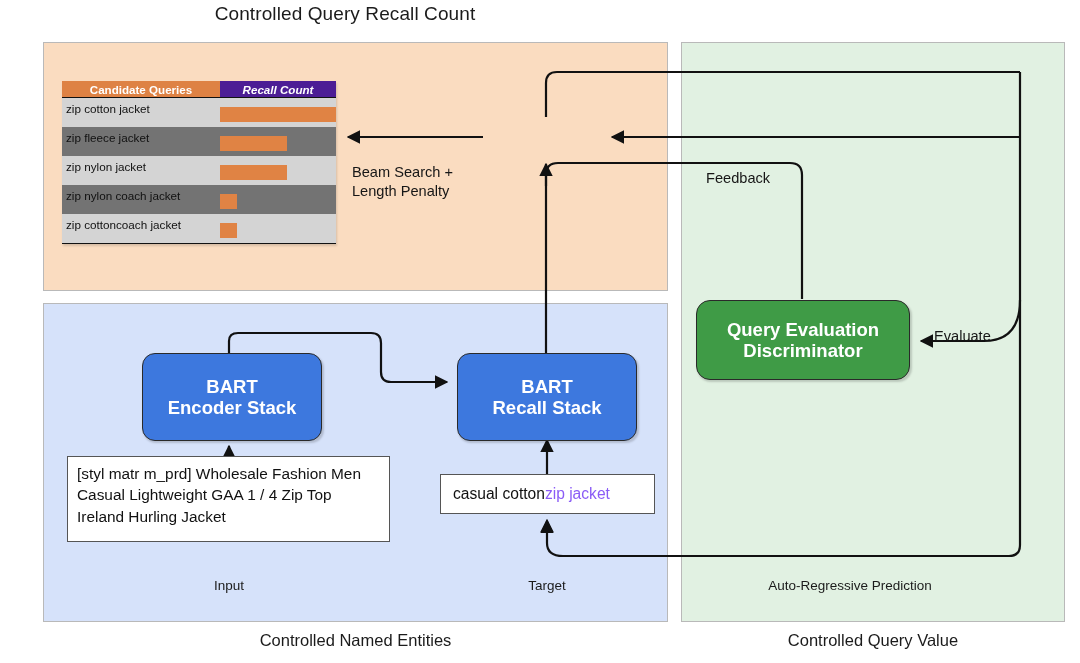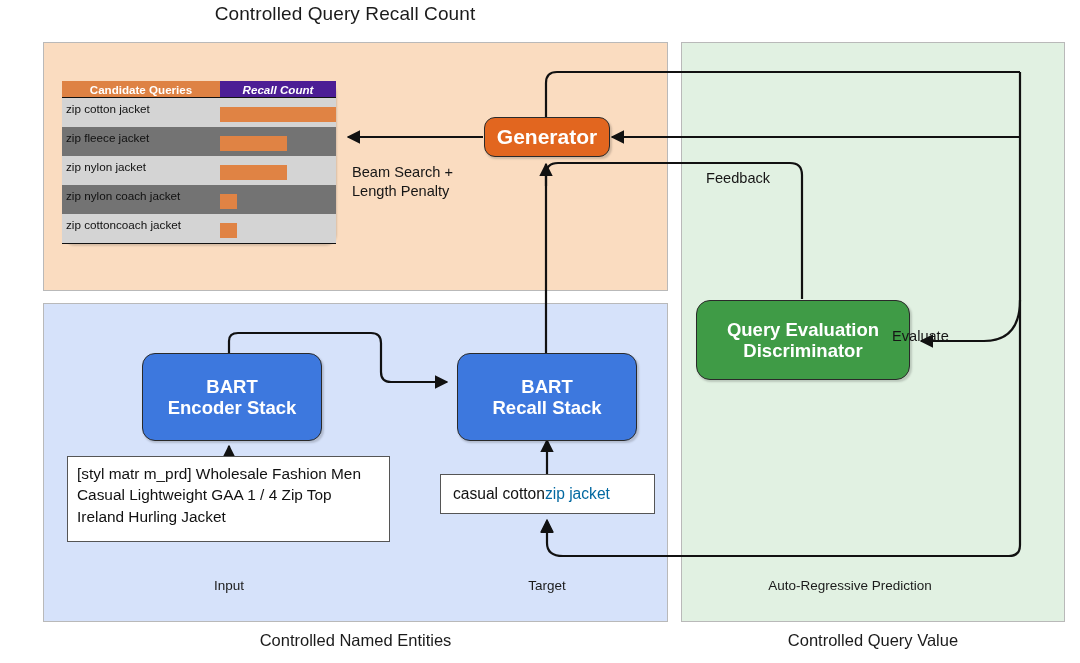--- a/index.html
+++ b/index.html
@@ -94,30 +94,29 @@
     font-size: 15.4px;
     line-height: 1.38;
     padding: 6px 9px;
   }
   .textbox-target {
     display: flex;
     align-items: center;
     font-size: 15.6px;
     padding: 0 12px;
   }
-  .tok-dim { color: #0369a1; }
+  .tok-dim { color: #8b5cf6; }
 
   
   .recall-table {
     position: absolute;
     border-collapse: collapse;
     table-layout: fixed;
     background: #ffffff;
     box-shadow: 1px 1.5px 2px rgba(0,0,0,0.14);
-    border-radius: 12px;
   }
   .recall-table th {
     background: #DE8244;
     color: #ffffff;
     font-size: 11.6px;
     font-weight: bold;
     height: 16px;
     padding: 0;
     border: none;
     text-align: center;
@@ -247,23 +246,20 @@
       <path d="M 229 473 L 229 446" marker-end="url(#arrow)"></path>
 
       <path d="M 547 560 L 547 512" stroke="none"></path>
       <path d="M 547 555 L 547 520" marker-end="url(#arrow)" stroke="none"></path>
       <path d="M 547 474 L 547 440" marker-end="url(#arrow)"></path>
 
       <path d="M 229 353 L 229 341 Q 229 333 238 333 L 371 333 Q 381 333 381 343 L 381 372 Q 381 382 391 382 L 447 382" marker-end="url(#arrow)"></path>
     </g>
   </svg>
 
-  <div class="node node-generator" style="left:484px; top:117px; width:126px; height:40px;">
-    <span>Generator</span>
-  </div>
 
   <div class="node node-bart" style="left:142px; top:353px; width:180px; height:88px;">
     <span><span>BART</span><br><span>Encoder Stack</span></span>
   </div>
 
   <div class="node node-bart" style="left:457px; top:353px; width:180px; height:88px;">
     <span><span>BART</span><br><span>Recall Stack</span></span>
   </div>
 
   <div class="node node-discriminator" style="left:696px; top:300px; width:214px; height:80px;">
@@ -275,21 +271,21 @@
   <div class="textbox textbox-target" style="left:440px; top:474px; width:215px; height:40px;">
     <span>casual cotton </span>
       <span class="tok-dim">zip jacket</span>
   </div>
 
   <div class="edge-label" style="left:352px; top:147px; width:150px;">Beam Search +
 Length Penalty</div>
 
   <div class="edge-label" style="left:706px; top:153px;">Feedback</div>
 
-  <div class="edge-label" style="left:892px; top:311px;">Evaluate</div>
+  <div class="edge-label" style="left:934px; top:311px;">Evaluate</div>
 
   <div class="panel-footer" style="left:173px; top:578px; width:112px;">Input</div>
   <div class="panel-footer" style="left:492px; top:578px; width:110px;">Target</div>
   <div class="panel-footer" style="left:700px; top:578px; width:300px;">Auto-Regressive Prediction</div>
 
   <div class="caption" style="left:43px; top:631px; width:625px;">Controlled Named Entities</div>
   <div class="caption" style="left:681px; top:631px; width:384px;">Controlled Query Value</div>
 
 </div>
 

